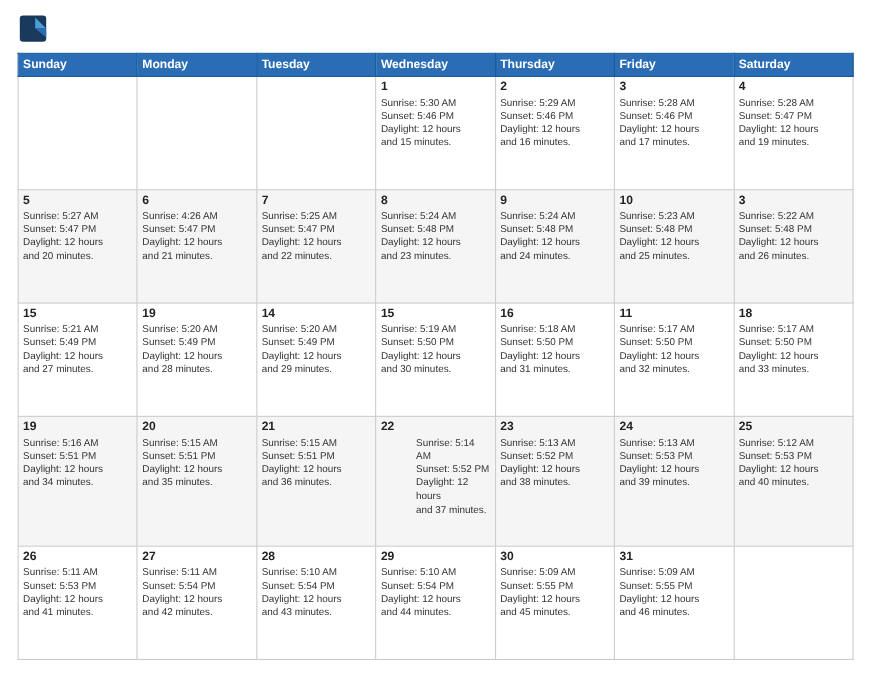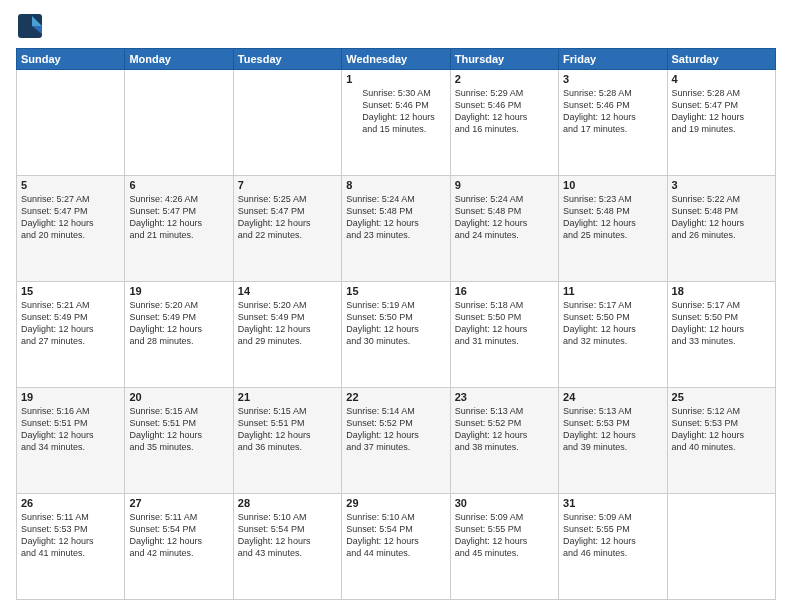--- a/index.html
+++ b/index.html
@@ -132,21 +132,21 @@
           <th>Saturday</th>
         </tr>
     </thead>
     <tbody id="calendar-body">
     <tr>
           <td class="empty-cell"></td>
           <td class="empty-cell"></td>
           <td class="empty-cell"></td>
           <td>
             <span class="day-num">1</span>
-            <div class="day-info" style="white-space: pre-line; margin-left: 16px;">Sunrise: 5:30 AM
+            <div class="day-info" style="white-space: pre-line;">Sunrise: 5:30 AM
 Sunset: 5:46 PM
 Daylight: 12 hours
 and 15 minutes.</div>
           </td>
           <td>
             <span class="day-num">2</span>
             <div class="day-info" style="white-space: pre-line;">Sunrise: 5:29 AM
 Sunset: 5:46 PM
 Daylight: 12 hours
 and 16 minutes.</div>
@@ -285,21 +285,21 @@
           </td>
           <td>
             <span class="day-num">21</span>
             <div class="day-info" style="white-space: pre-line;">Sunrise: 5:15 AM
 Sunset: 5:51 PM
 Daylight: 12 hours
 and 36 minutes.</div>
           </td>
           <td>
             <span class="day-num">22</span>
-            <div class="day-info" style="white-space: pre-line;">Sunrise: 5:14 AM
+            <div class="day-info" style="white-space: pre-line; margin-left: 32px;">Sunrise: 5:14 AM
 Sunset: 5:52 PM
 Daylight: 12 hours
 and 37 minutes.</div>
           </td>
           <td>
             <span class="day-num">23</span>
             <div class="day-info" style="white-space: pre-line;">Sunrise: 5:13 AM
 Sunset: 5:52 PM
 Daylight: 12 hours
 and 38 minutes.</div>

